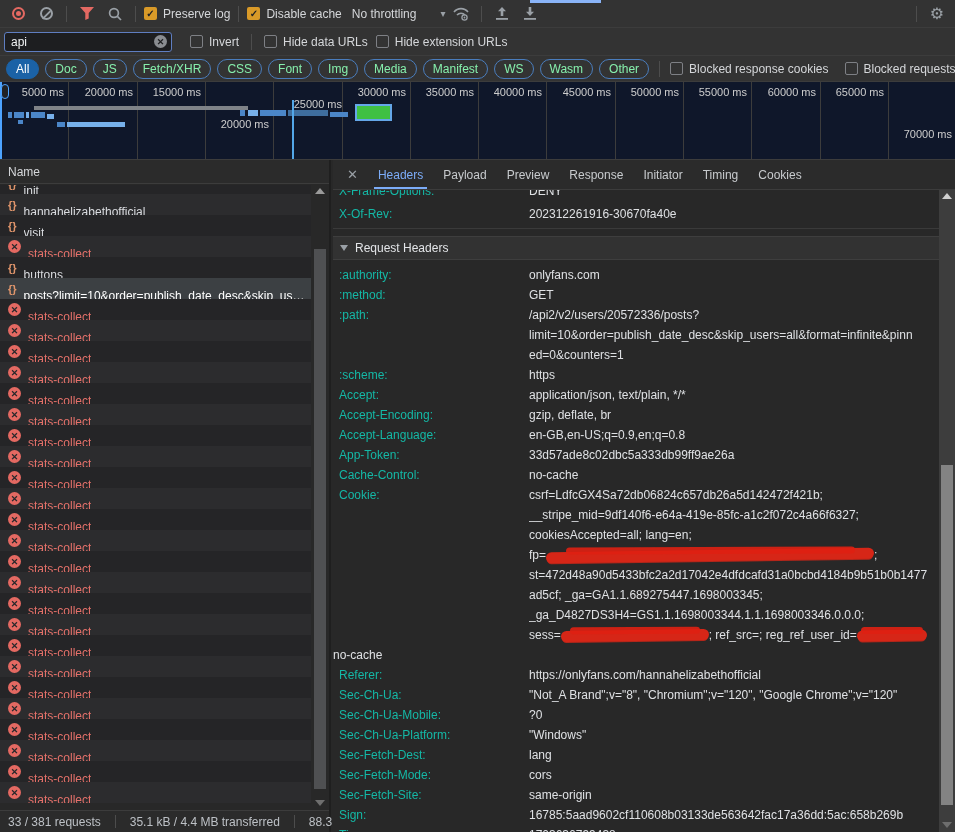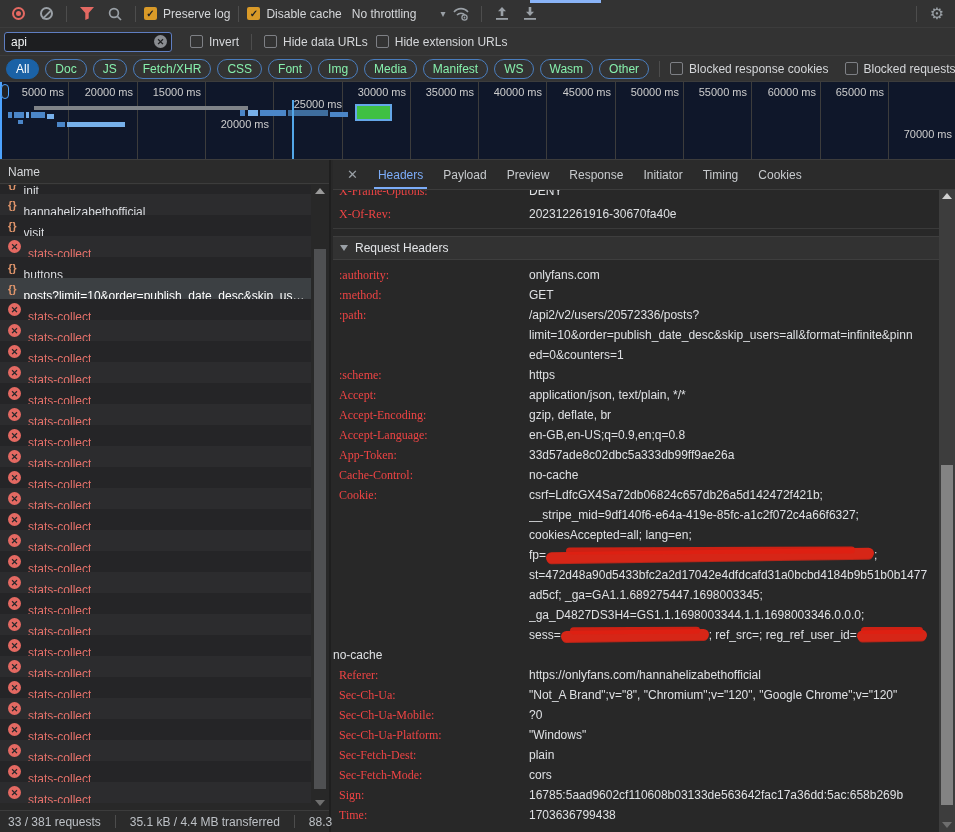--- a/index.html
+++ b/index.html
@@ -72,21 +72,21 @@
   #status-bar .vsep { height:13px; }
   
   #detail { position:absolute; left:333px; top:160px; right:0; bottom:0; background:#282828; overflow:hidden; }
   #tabbar { position:absolute; left:0; right:0; top:0; height:30px; display:flex; align-items:stretch; border-bottom:1px solid #3c3c3c; background:#2b2b2b; }
   .tab { display:flex; align-items:center; padding:0 10px; color:#c8cbce; position:relative; white-space:nowrap; }
   .tab.active { color:#7cacf8; }
   .tab.active::after { content:""; position:absolute; left:6px; right:6px; bottom:0; height:2px; background:#7cacf8; }
   #tab-close { display:flex; align-items:center; padding:0 10px 0 14px; color:#9aa0a6; font-size:13px; }
   #detail-content { position:absolute; left:0; right:16px; top:30px; bottom:0; overflow:hidden; }
   .hdr-row { display:flex; line-height:20px; }
-  .hdr-label { width:196px; padding-left:6px; flex:none; color:#ef4444; white-space:nowrap;font-family:Liberation Serif, serif; }
+  .hdr-label { width:196px; padding-left:6px; flex:none; color:#14b8a6; white-space:nowrap; }
   .hdr-value { flex:1; color:#dfe1e4; padding-right:6px; }
   .val-line { white-space:nowrap; overflow:hidden; }
   #clip-row { height:12px; overflow:hidden; }
   #clip-row .hdr-row { margin-top:-9px; }
   #xofrev-row { padding:2px 0 4px; border-bottom:1px solid #3a3a3a; }
   #sect-gap { height:7px; }
   #sect-hdr { height:24px; display:flex; align-items:center; gap:7px; background:#323232; border-top:1px solid #3e3e3e; border-bottom:1px solid #3e3e3e; padding-left:7px; color:#e3e5e8; }
   .tri-down { width:0; height:0; border-left:4.5px solid transparent; border-right:4.5px solid transparent; border-top:6px solid #9aa0a6; }
   #hdr-list { padding-top:5px; }
   
@@ -527,27 +527,33 @@
         </div>
         <div class="hdr-row">
           <span class="hdr-label">Sec-Ch-Ua-Platform:</span>
           <span class="hdr-value">
             <div class="val-line">"Windows"</div>
           </span>
         </div>
         <div class="hdr-row">
           <span class="hdr-label">Sec-Fetch-Dest:</span>
           <span class="hdr-value">
-            <div class="val-line">plain</div>
+            <div class="val-line">lang</div>
           </span>
         </div>
         <div class="hdr-row">
           <span class="hdr-label">Sec-Fetch-Mode:</span>
           <span class="hdr-value">
             <div class="val-line">cors</div>
+          </span>
+        </div>
+        <div class="hdr-row">
+          <span class="hdr-label">Sec-Fetch-Site:</span>
+          <span class="hdr-value">
+            <div class="val-line">same-origin</div>
           </span>
         </div>
         <div class="hdr-row">
           <span class="hdr-label">Sign:</span>
           <span class="hdr-value">
             <div class="val-line">16785:5aad9602cf110608b03133de563642fac17a36dd:5ac:658b269b</div>
           </span>
         </div>
         <div class="hdr-row">
           <span class="hdr-label">Time:</span>

